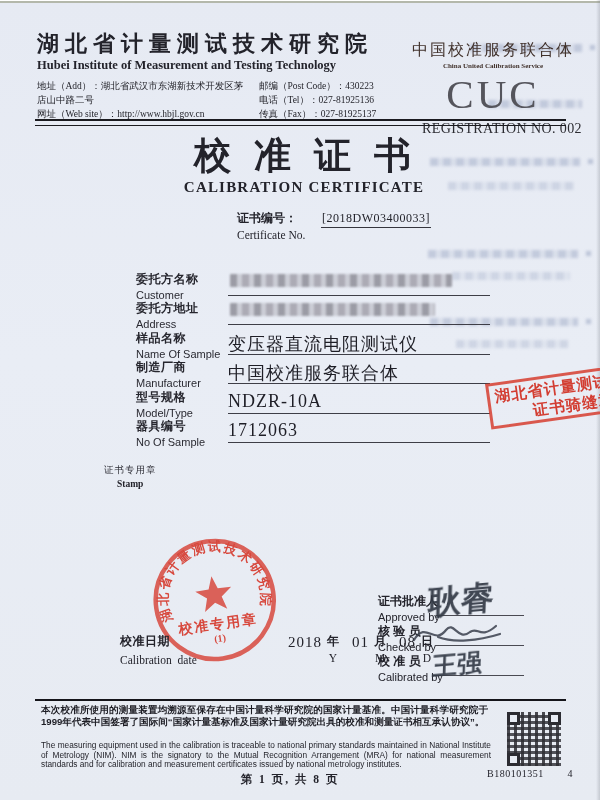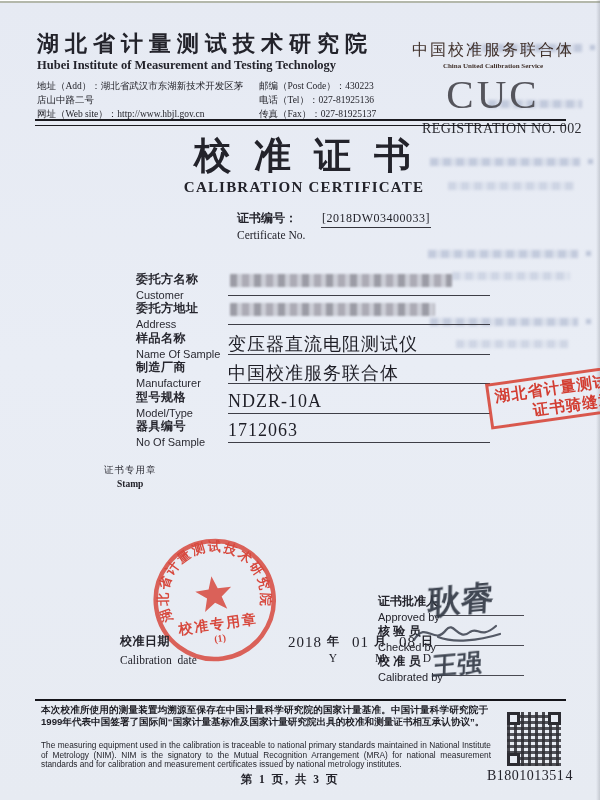--- a/index.html
+++ b/index.html
@@ -99,21 +99,21 @@
   .qr{position:absolute;left:507px;top:712px;width:54px;height:54px;
         background:
           repeating-linear-gradient(90deg,rgba(44,44,50,.85) 0 3px,transparent 3px 7px),
           repeating-linear-gradient(0deg,rgba(44,44,50,.8) 0 3px,transparent 3px 6px);
         filter:blur(.3px);}
   .qr .f{position:absolute;width:13px;height:13px;border:3px solid #2c2c32;background:#e8ecf4;box-sizing:border-box;}
   .qr .f-tl{left:0;top:0;} .qr .f-tr{right:0;top:0;} .qr .f-bl{left:0;bottom:0;}
   .page-label{position:absolute;left:0;right:20px;top:772px;text-align:center;font-size:11.5px;
         font-weight:600;letter-spacing:2px;}
   .docno{position:absolute;left:487px;top:768px;width:86px;display:flex;justify-content:space-between;
-        font-size:14px;letter-spacing:.5px;}
+        font-size:10px;letter-spacing:.5px;}
 
   
   .bleed{position:absolute;height:8px;filter:blur(1.5px);
         background:repeating-linear-gradient(90deg,rgba(128,142,178,.36) 0 8px,rgba(128,142,178,.12) 8px 13px);}
   .bleed.dot::after{content:"";position:absolute;right:-13px;top:1px;width:5px;height:5px;
         background:rgba(120,135,172,.4);}
 </style>
 </head>
 <body>
 
@@ -290,18 +290,18 @@
   <div class="handsig sig3">王强</div>
 
   <div class="hrule-thick"></div>
   <div class="notes-cn">本次校准所使用的测量装置均溯源至保存在中国计量科学研究院的国家计量基准。中国计量科学研究院于1999年代表中国签署了国际间“国家计量基标准及国家计量研究院出具的校准和测量证书相互承认协议”。</div>
   <div class="notes-en">The measuring equipment used in the calibration is traceable to national primary standards maintained in National Institute of Metrology (NIM). NIM is the signatory to the Mutual Recognition Arrangement (MRA) for national measurement standards and for calibration and measurement certificates issued by national metrology institutes.</div>
   <div class="qr">
     <div class="f f-tl"></div>
     <div class="f f-tr"></div>
     <div class="f f-bl"></div>
   </div>
-  <div class="page-label">第 1 页, 共 3 页</div>
+  <div class="page-label">第 1 页, 共 8 页</div>
   <div class="docno">
     <span>B180101351</span>
     <span>4</span>
   </div>
 </div>
 
 </body></html>

